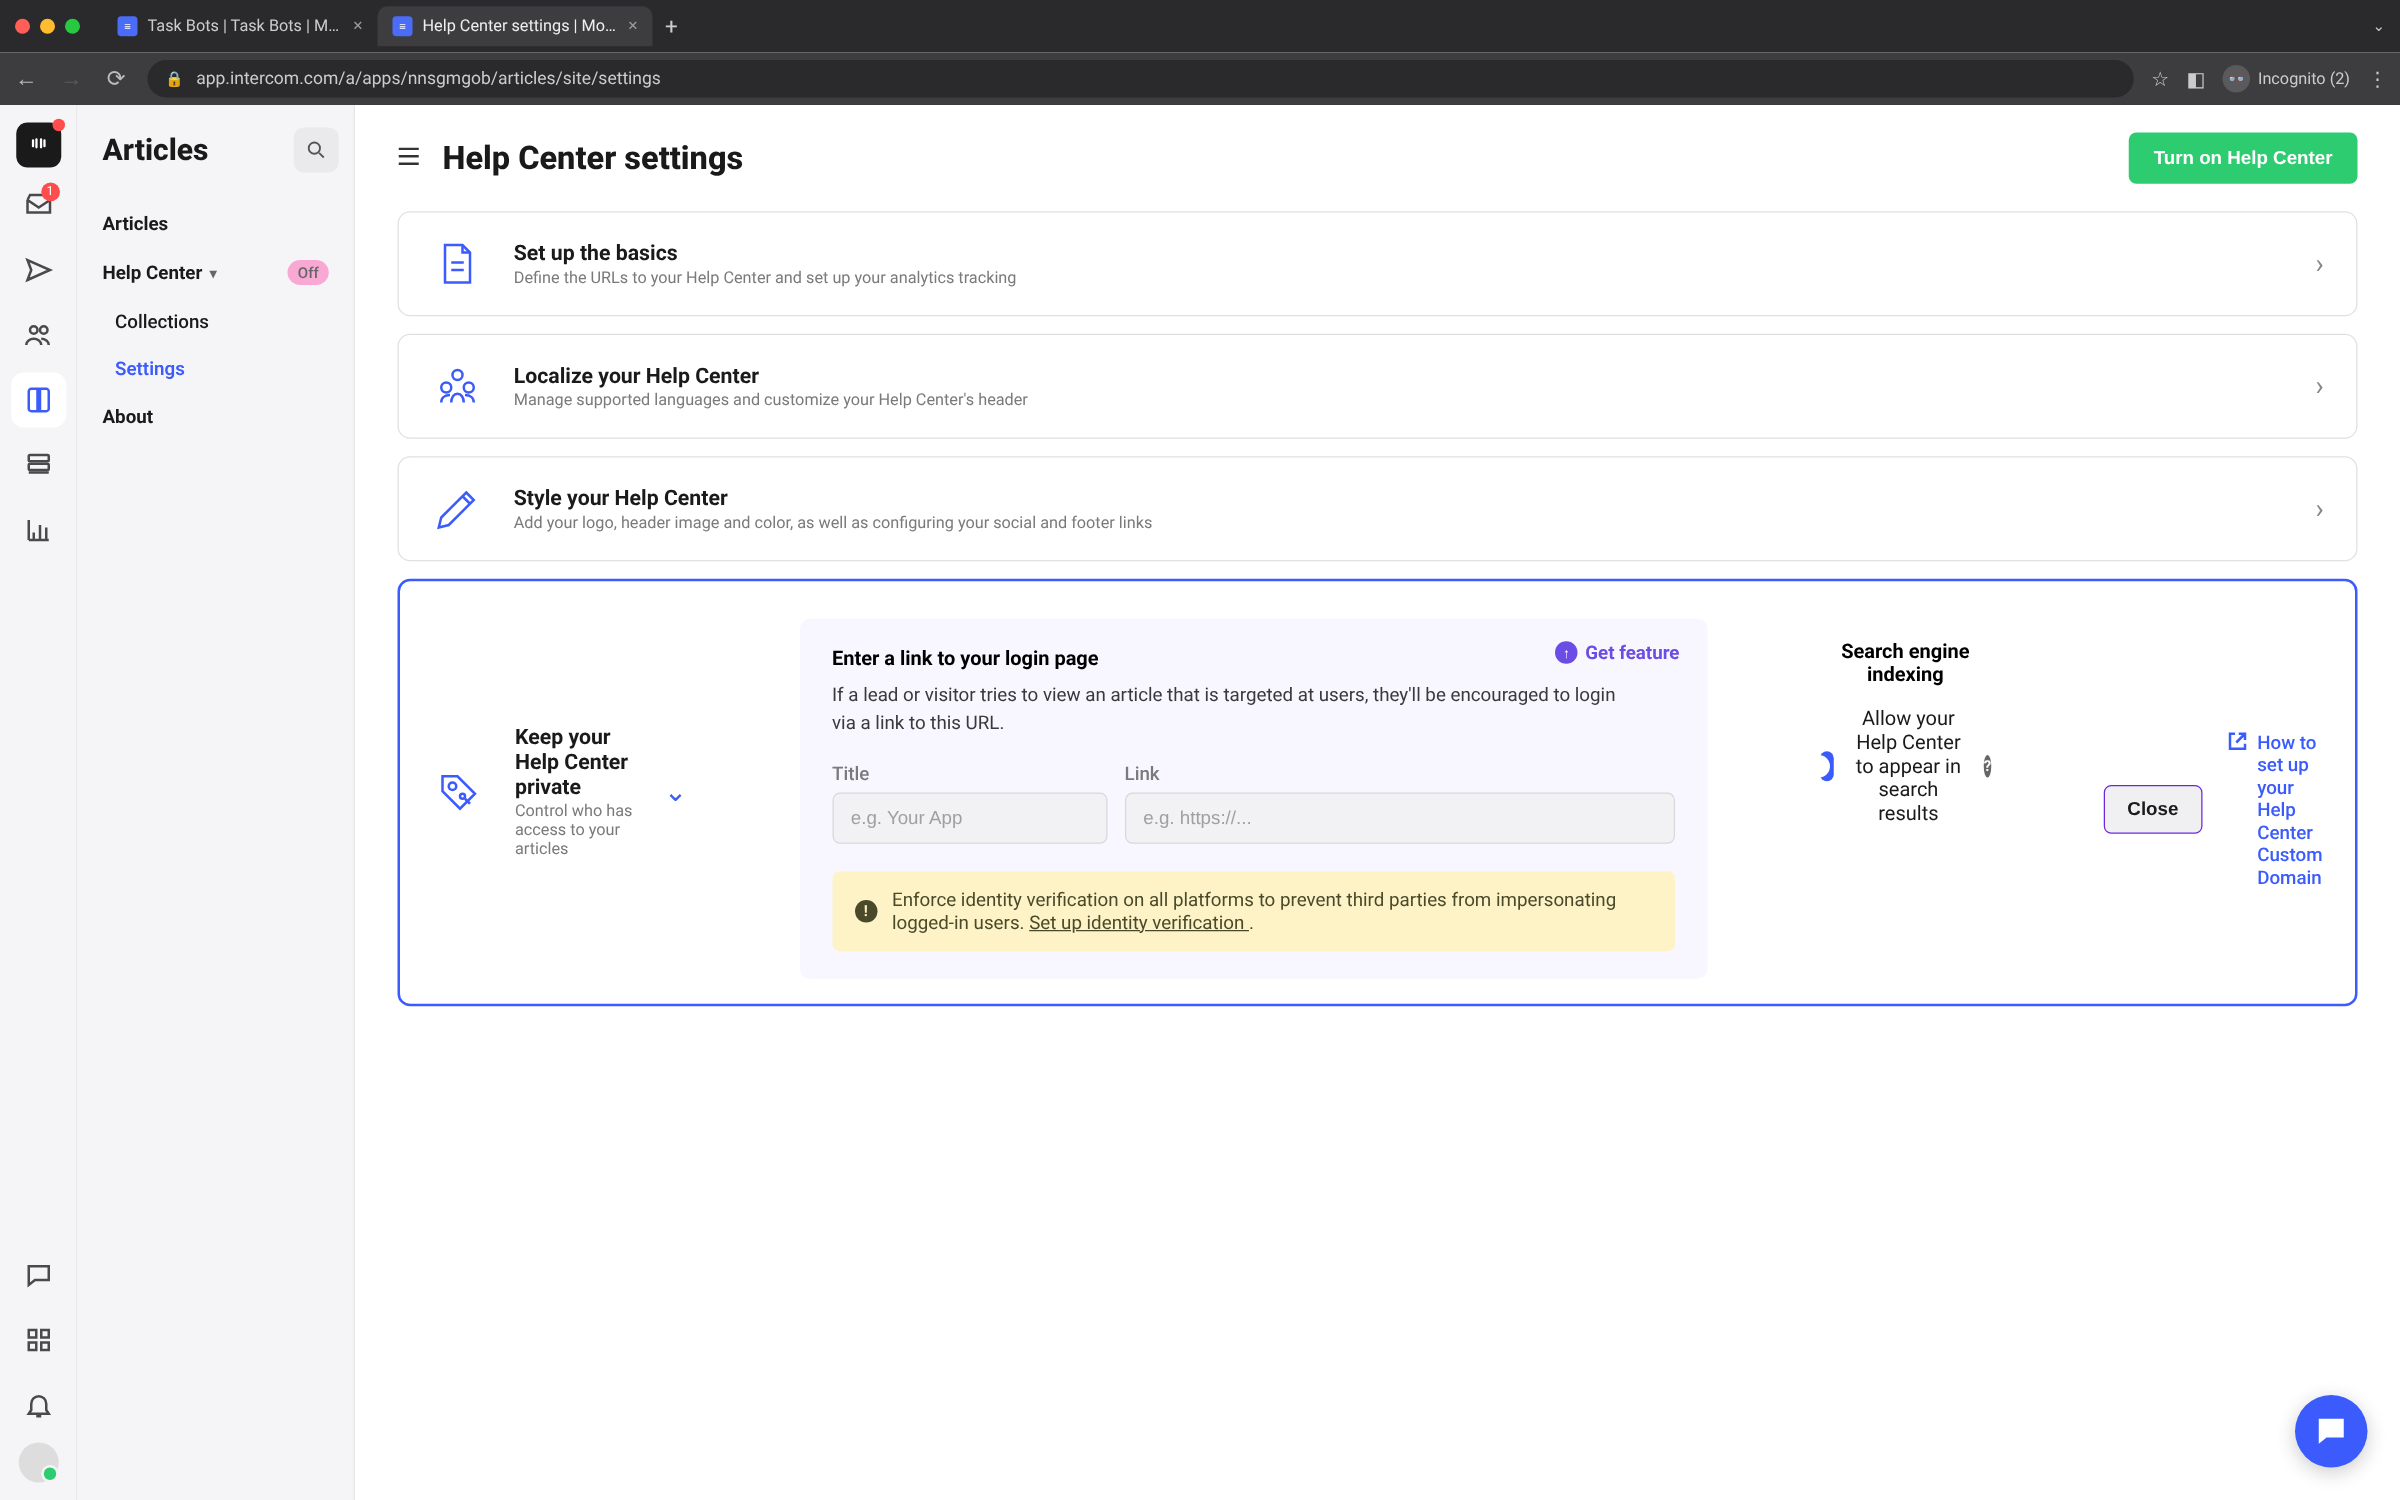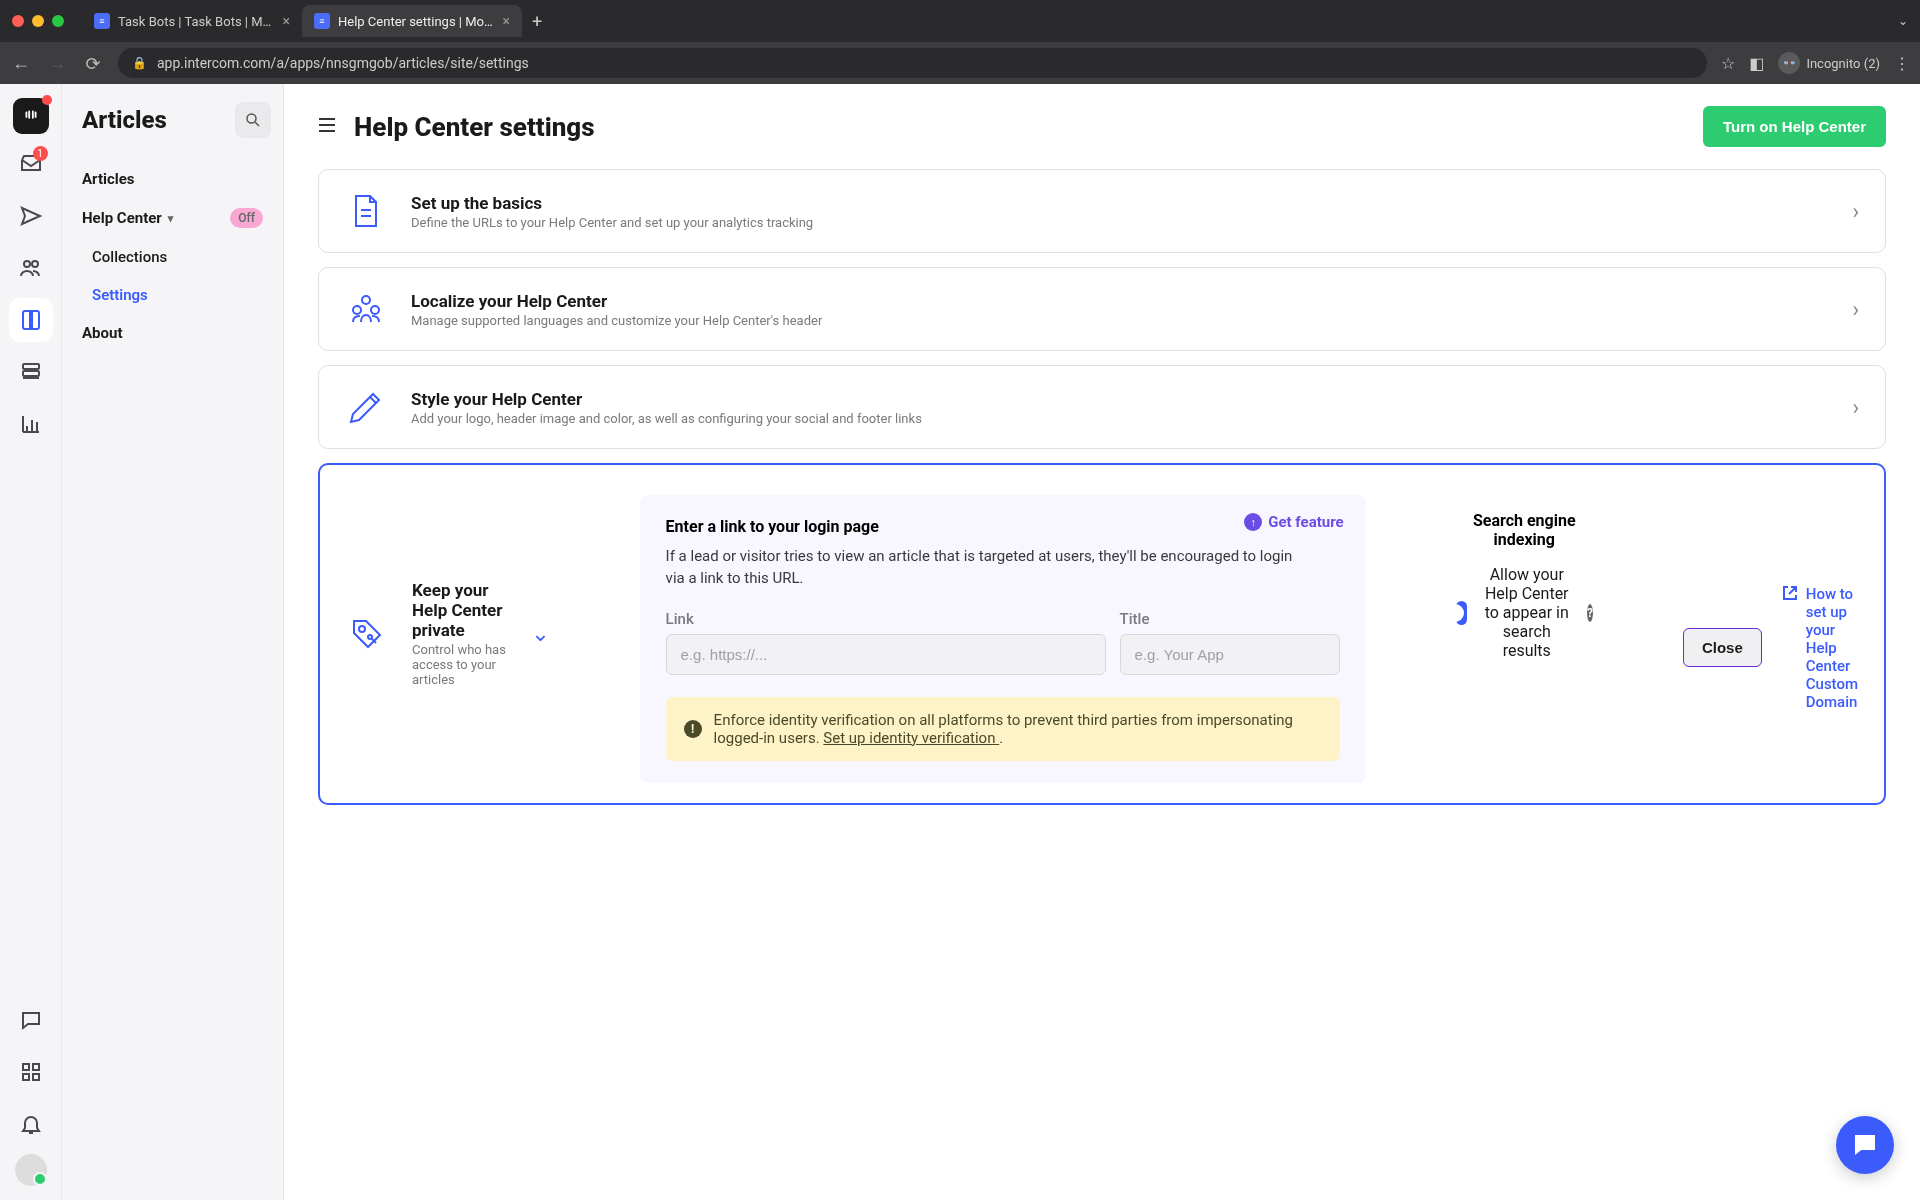--- a/index.html
+++ b/index.html
@@ -328,27 +328,27 @@
 
         <div class="card-body">
           <div class="panel">
             <div class="get-feature">
               <span class="get-feature-ico">↑</span>
               <span>Get feature</span>
             </div>
             <div class="panel-title">Enter a link to your login page</div>
             <div class="panel-desc">If a lead or visitor tries to view an article that is targeted at users, they'll be encouraged to login via a link to this URL.</div>
             <div class="form-row">
+              <div class="form-col title-col">
+                <span class="form-label">Title</span>
+                <input class="form-input" disabled="" placeholder="e.g. Your App" style="">
+              </div>
               <div class="form-col link-col">
                 <span class="form-label">Link</span>
                 <input class="form-input" disabled="" placeholder="e.g. https://..." style="">
-              </div>
-              <div class="form-col title-col">
-                <span class="form-label">Title</span>
-                <input class="form-input" disabled="" placeholder="e.g. Your App" style="">
               </div>
             </div>
             <div class="alert">
               <span class="alert-ico">!</span>
               <span>
                 <span>Enforce identity verification on all platforms to prevent third parties from impersonating logged-in users. </span>
                 <a>Set up identity verification </a><span>.</span>
               </span>
             </div>
           </div>

